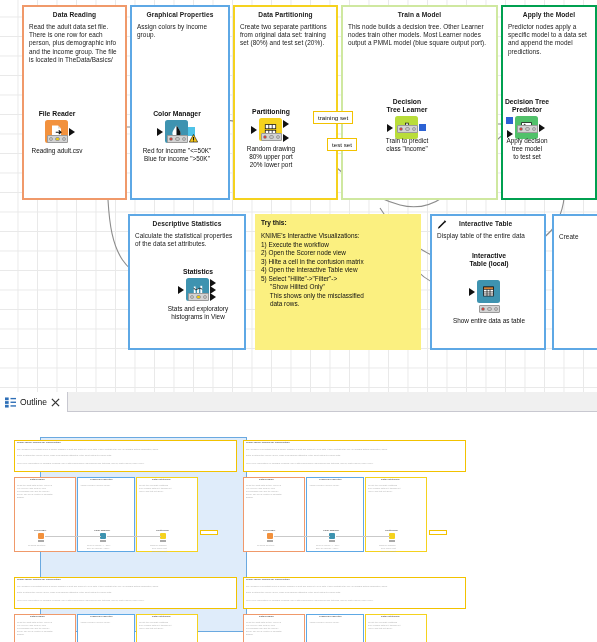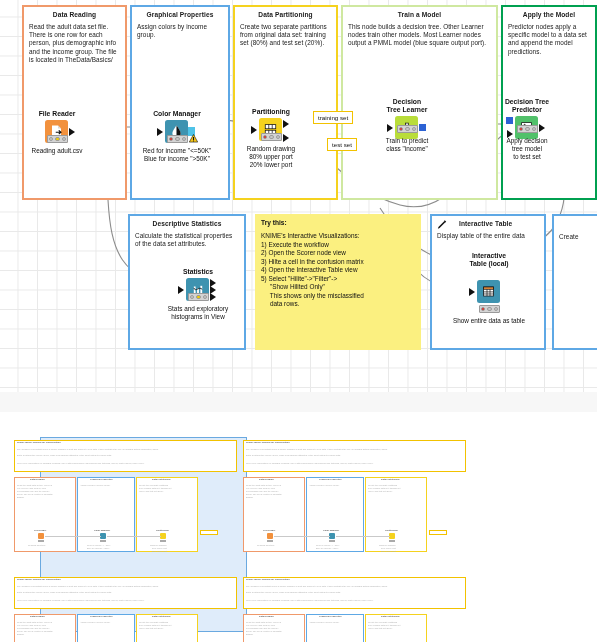--- a/index.html
+++ b/index.html
@@ -369,20 +369,36 @@
         <span class="led red"></span>
         <span class="led"></span>
         <span class="led"></span>
       </div>
       <div class="node-desc" style="top:49px;">Show entire data as table</div>
     </div>
 
   </div>
 
   <div id="outline-panel">
+    <div id="outline-tabbar">
+      <div class="otab">
+        <svg width="11" height="11" viewBox="0 0 12 12">
+          <rect x="0" y="0.5" width="4" height="3" fill="#2e6fb7"></rect>
+          <rect x="0" y="4.5" width="4" height="3" fill="#2e6fb7"></rect>
+          <rect x="0" y="8.5" width="4" height="3" fill="#2e6fb7"></rect>
+          <rect x="6" y="1" width="6" height="1.5" fill="#2e6fb7"></rect>
+          <rect x="6" y="5" width="6" height="1.5" fill="#2e6fb7"></rect>
+          <rect x="6" y="9" width="6" height="1.5" fill="#2e6fb7"></rect>
+        </svg>
+        <span class="otab-label">Outline</span>
+        <svg width="9" height="9" viewBox="0 0 10 10">
+          <path d="M1 1 L9 9 M9 1 L1 9" stroke="#333" stroke-width="1.4" fill="none"></path>
+        </svg>
+      </div>
+    </div>
 
     <div id="outline-view">
 
       <div class="viewport" style="left:40px; top:25px; width:207px; height:195px;"></div>
 
       <div class="mini" style="left:14px; top:28px;">
         <div class="mini-hdr" style="left:0;top:0;width:223px;height:32px;"></div>
         <div class="mini-ttl" style="left:3px;top:1px;">Simple Model Training for Classification</div>
         <div class="mini-txt" style="left:3px;top:8px;">The workflow demonstrates how a simple classifier is built and applied to new data. It also illustrates the use of KNIME's hiliting capabilities, which</div>
         <div class="mini-txt" style="left:3px;top:14px;">Data:  Contains the income group, basic demographic attributes of the adult data set persons data.</div>

